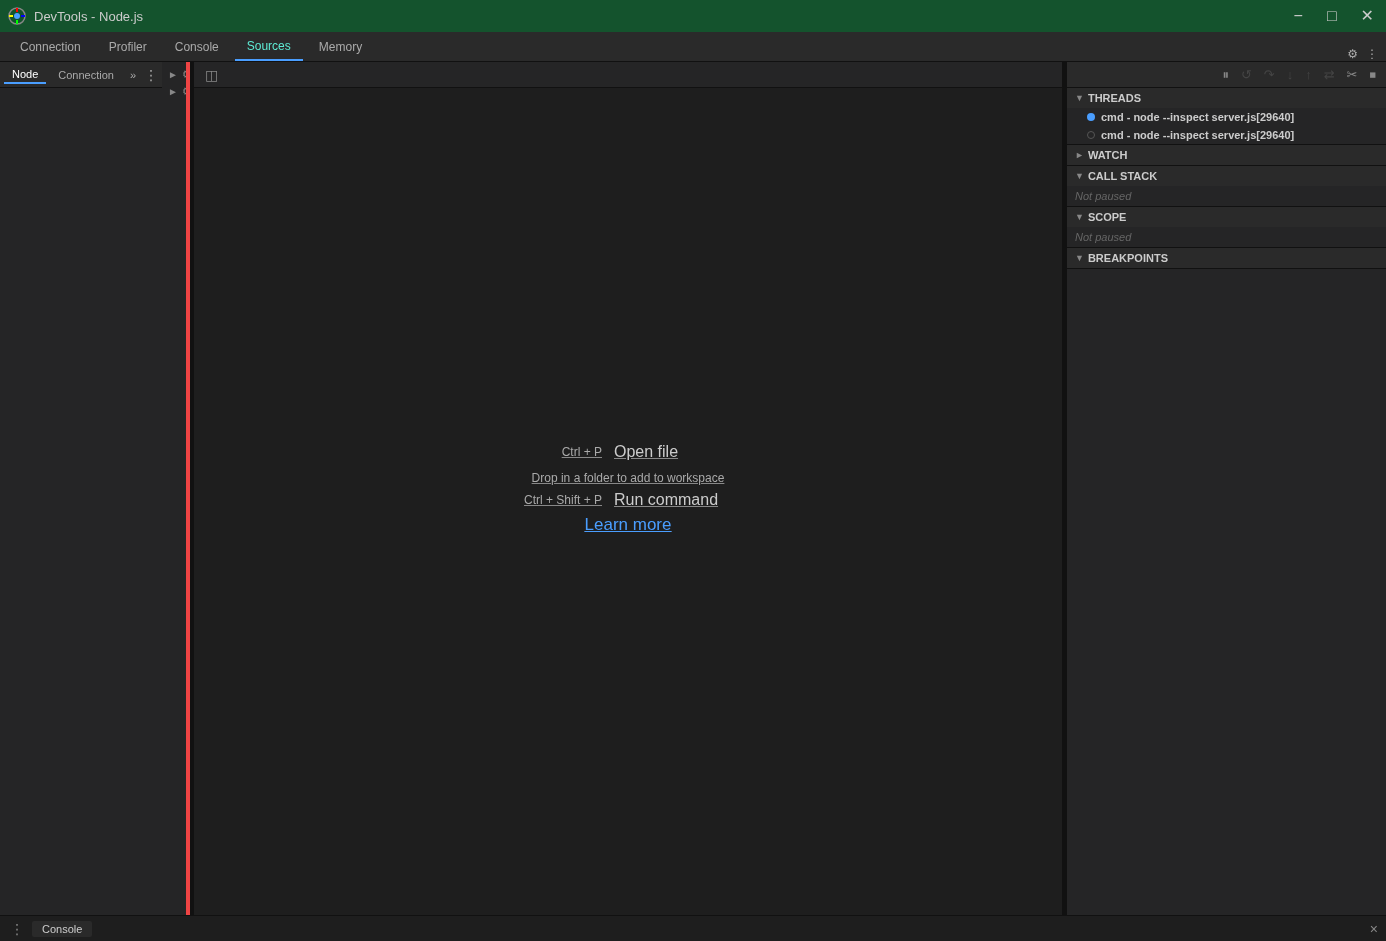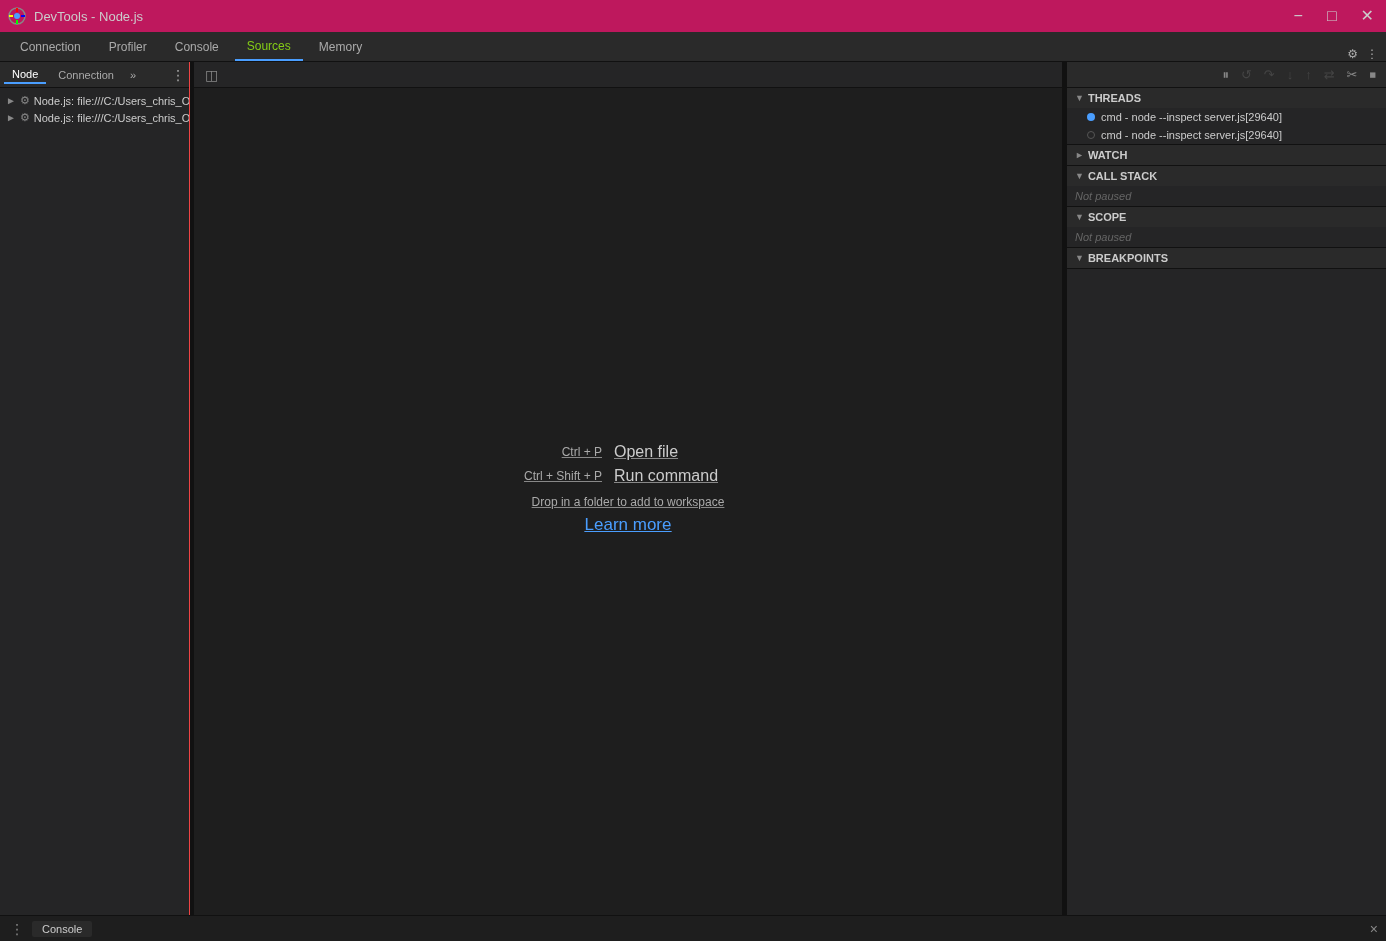--- a/index.html
+++ b/index.html
@@ -10,21 +10,21 @@
       font-size: 12px;
       width: 1386px;
       height: 941px;
       overflow: hidden;
       display: flex;
       flex-direction: column;
     }
 
     
     .title-bar {
-      background: #be185d;
+      background: #14532d;
       height: 32px;
       display: flex;
       align-items: center;
       padding: 0 8px;
       justify-content: space-between;
       flex-shrink: 0;
     }
     .title-bar-left {
       display: flex;
       align-items: center;
@@ -68,21 +68,21 @@
       padding: 4px 12px;
       cursor: pointer;
       color: #aaa;
       font-size: 12px;
       border-radius: 3px 3px 0 0;
       height: 100%;
       display: flex;
       align-items: center;
     }
     .nav-tab.active {
-      color: #84cc16;
+      color: #5eead4;
       border-bottom: 2px solid #4a9eff;
     }
     .nav-settings {
       margin-left: auto;
       display: flex;
       gap: 8px;
       align-items: center;
       color: #aaa;
       cursor: pointer;
     }
@@ -92,22 +92,22 @@
       display: flex;
       flex: 1;
       overflow: hidden;
     }
 
     
     .left-panel {
       width: 190px;
       background: #252526;
       display: flex;
-      flex-direction: column;
-      border-right: 1px solid #ef4444;
+      flex-direction: row;
+      border-right: 4px solid #ef4444;
       flex-shrink: 0;
     }
 
     .panel-tabs {
       display: flex;
       align-items: center;
       height: 26px;
       background: #2a2a2a;
       border-bottom: 1px solid #111;
       padding: 0 4px;
@@ -287,20 +287,21 @@
     }
 
     .thread-item {
       display: flex;
       align-items: center;
       padding: 3px 8px 3px 20px;
       cursor: pointer;
       font-size: 11px;
       color: #ccc;
       gap: 6px;
+      font-weight: bold;
     }
     .thread-dot {
       width: 8px;
       height: 8px;
       border-radius: 50%;
       background: #4a9eff;
       flex-shrink: 0;
     }
     .thread-dot.inactive {
       background: transparent;
@@ -426,25 +427,25 @@
   <div class="center-panel">
     <div class="toolbar-row">
       <button class="toolbar-btn">◫</button>
     </div>
     <div class="editor-hint">
       <div class="hint-row">
         <span class="hint-key">Ctrl + P</span>
         <span class="hint-desc">Open file</span>
       </div>
       <div class="hint-row">
+        <span class="hint-drop">Drop in a folder to add to workspace</span>
+      </div>
+      <div class="hint-row">
         <span class="hint-key">Ctrl + Shift + P</span>
         <span class="hint-desc">Run command</span>
-      </div>
-      <div class="hint-row">
-        <span class="hint-drop">Drop in a folder to add to workspace</span>
       </div>
       <span class="hint-link">Learn more</span>
     </div>
   </div>
 
   <div class="vertical-divider"></div>
 
   <div class="right-panel">
     <div class="right-toolbar">
       <button class="rtb-btn" title="Pause">⏸</button>

